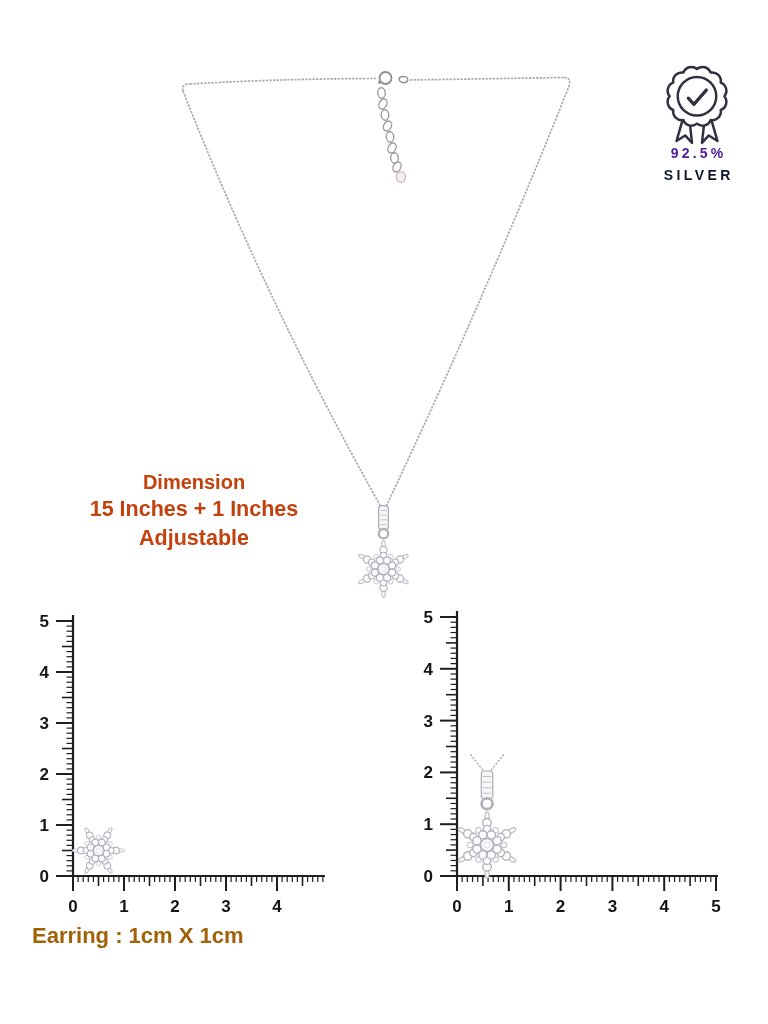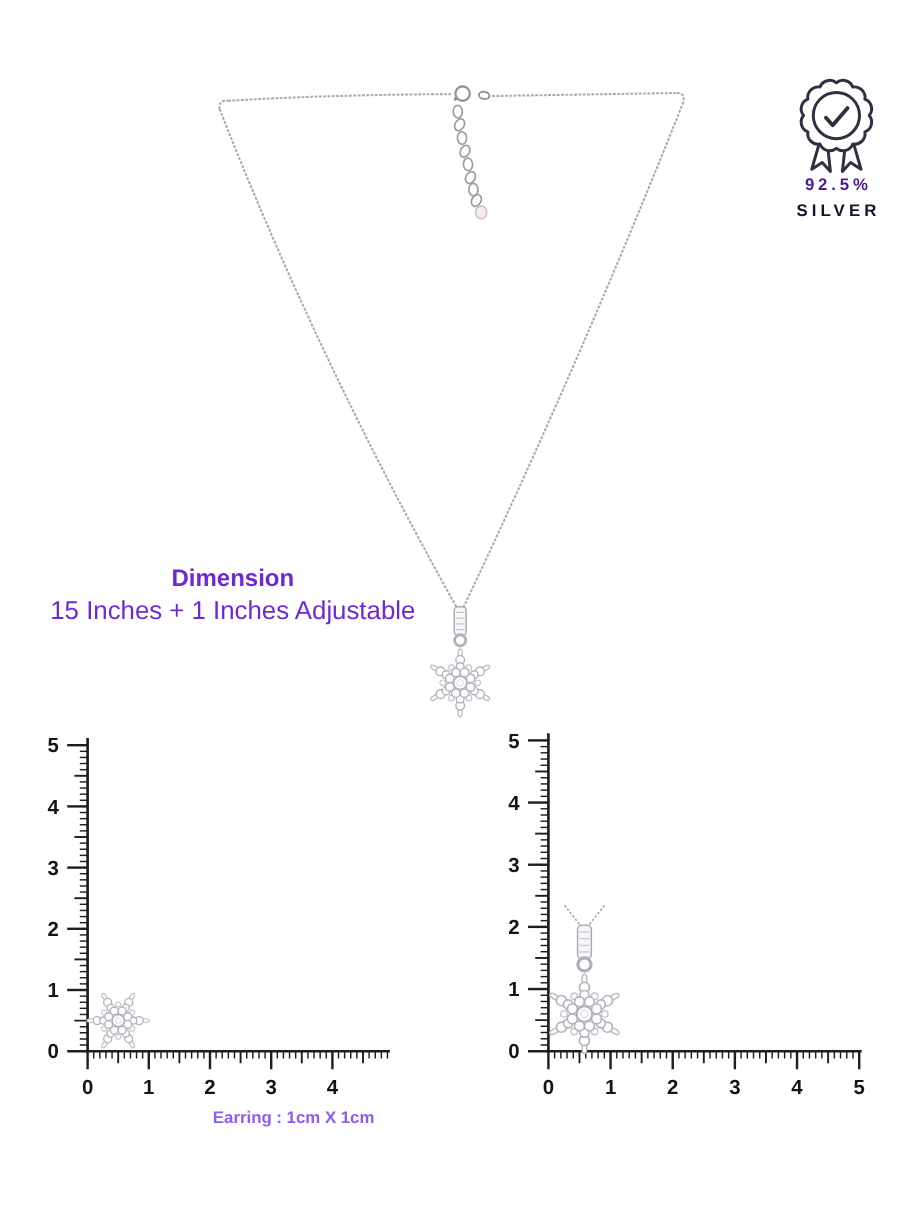--- a/index.html
+++ b/index.html
@@ -5,25 +5,25 @@
   html,body{margin:0;padding:0;background:#fff;}
   .page{position:relative;width:768px;height:1024px;background:#ffffff;overflow:hidden;
         font-family:"Liberation Sans",sans-serif;}
   #art{position:absolute;left:0;top:0;}
   .badge{position:absolute;left:627px;top:55px;width:140px;height:140px;}
   .badge-icon{position:absolute;left:30px;top:4px;}
   .badge-value{position:absolute;left:0;top:90px;width:140px;text-align:center;
         font-size:14px;font-weight:700;letter-spacing:3.2px;text-indent:3.2px;color:#4c1d95;}
   .badge-metal{position:absolute;left:0;top:112px;width:140px;text-align:center;
         font-size:14px;font-weight:700;letter-spacing:3.4px;text-indent:3.4px;color:#0f172a;}
-  .dim-note{position:absolute;left:38px;top:469px;width:312px;text-align:center;color:#6d28d9;}
+  .dim-note{position:absolute;left:38px;top:469px;width:312px;text-align:center;color:#c2410c;}
   .dim-title,.dim-sub{font-size:20px;font-weight:700;line-height:26px;}
-  .dim-detail{font-size:21.5px;font-weight:400;line-height:29px;}
-  .caption{position:absolute;top:923px;width:280px;text-align:right;
-        font-size:14px;font-weight:700;color:#8b5cf6;}
+  .dim-detail{font-size:21.5px;font-weight:700;line-height:29px;}
+  .caption{position:absolute;top:923px;width:280px;text-align:left;
+        font-size:22px;font-weight:700;color:#a16207;}
   .caption-left{left:32px;}
   .caption-right{left:457px;}
 </style>
 </head>
 <body>
 
 <div class="page">
 
   <svg id="art" width="768" height="1024" viewBox="0 0 768 1024">
       <g>

